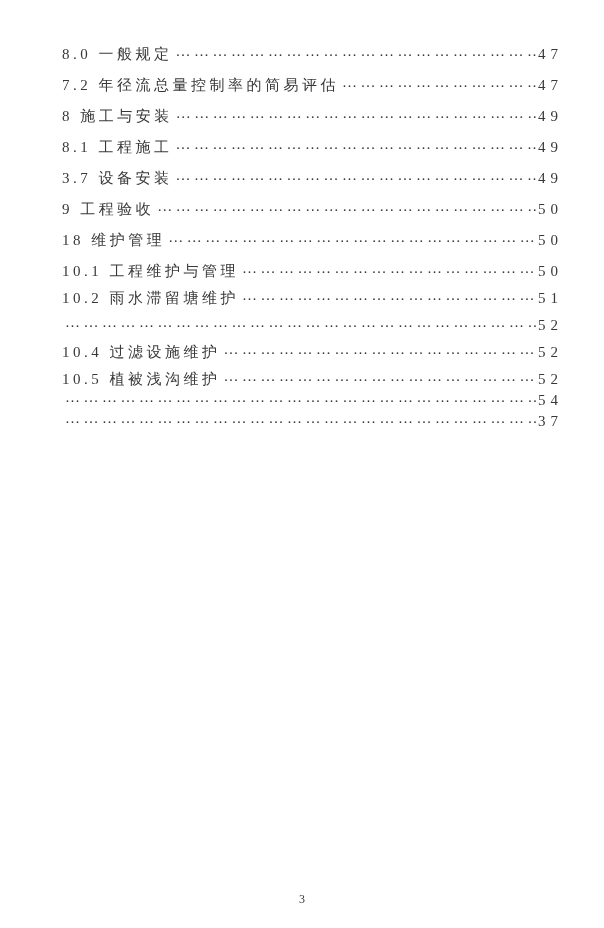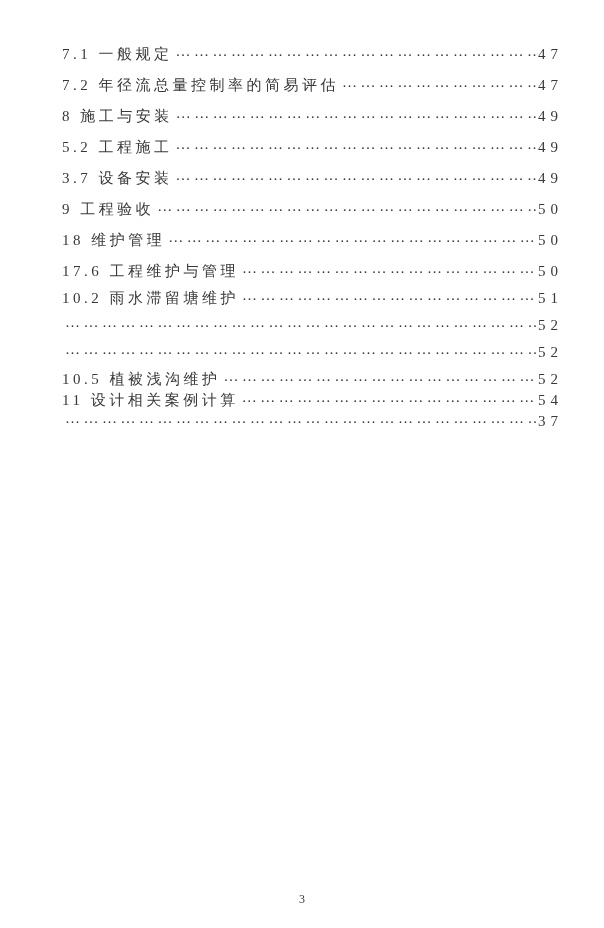--- a/index.html
+++ b/index.html
@@ -66,79 +66,79 @@
     line-height: 14px;
     color: #333333;
   }
 </style>
 </head>
 <body>
 
 <div class="page">
   <div class="toc" id="toc-list">
       <div class="toc-row">
-        <span class="toc-title">7.1 一般规定</span>
+        <span class="toc-title">8.0 一般规定</span>
         <span class="toc-leader">……………………………………………………………………………………………………………………</span>
         <span class="toc-page">47</span>
       </div>
       <div class="toc-row">
         <span class="toc-title">7.2 年径流总量控制率的简易评估</span>
         <span class="toc-leader">……………………………………………………………………………………………………………………</span>
         <span class="toc-page">47</span>
       </div>
       <div class="toc-row">
         <span class="toc-title">8 施工与安装</span>
         <span class="toc-leader">……………………………………………………………………………………………………………………</span>
         <span class="toc-page">49</span>
       </div>
       <div class="toc-row">
-        <span class="toc-title">5.2 工程施工</span>
+        <span class="toc-title">8.1 工程施工</span>
         <span class="toc-leader">……………………………………………………………………………………………………………………</span>
         <span class="toc-page">49</span>
       </div>
       <div class="toc-row">
         <span class="toc-title">3.7 设备安装</span>
         <span class="toc-leader">……………………………………………………………………………………………………………………</span>
         <span class="toc-page">49</span>
       </div>
       <div class="toc-row">
         <span class="toc-title">9 工程验收</span>
         <span class="toc-leader">……………………………………………………………………………………………………………………</span>
         <span class="toc-page">50</span>
       </div>
       <div class="toc-row">
         <span class="toc-title">18 维护管理</span>
         <span class="toc-leader">……………………………………………………………………………………………………………………</span>
         <span class="toc-page">50</span>
       </div>
       <div class="toc-row">
-        <span class="toc-title">17.6 工程维护与管理</span>
+        <span class="toc-title">10.1 工程维护与管理</span>
         <span class="toc-leader">……………………………………………………………………………………………………………………</span>
         <span class="toc-page">50</span>
       </div>
       <div class="toc-row">
         <span class="toc-title">10.2 雨水滞留塘维护</span>
         <span class="toc-leader">……………………………………………………………………………………………………………………</span>
         <span class="toc-page">51</span>
       </div>
       <div class="toc-row">
         <span class="toc-leader">……………………………………………………………………………………………………………………</span>
         <span class="toc-page">52</span>
       </div>
       <div class="toc-row">
+        <span class="toc-title">10.4 过滤设施维护</span>
         <span class="toc-leader">……………………………………………………………………………………………………………………</span>
         <span class="toc-page">52</span>
       </div>
       <div class="toc-row">
         <span class="toc-title">10.5 植被浅沟维护</span>
         <span class="toc-leader">……………………………………………………………………………………………………………………</span>
         <span class="toc-page">52</span>
       </div>
       <div class="toc-row">
-        <span class="toc-title">11 设计相关案例计算</span>
         <span class="toc-leader">……………………………………………………………………………………………………………………</span>
         <span class="toc-page">54</span>
       </div>
       <div class="toc-row">
         <span class="toc-leader">……………………………………………………………………………………………………………………</span>
         <span class="toc-page">37</span>
       </div>
     </div>
   <div class="footer-pagenum">3</div>
 </div>

